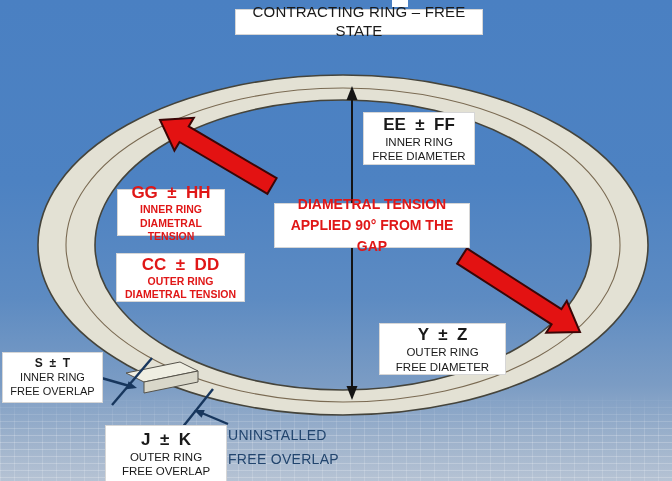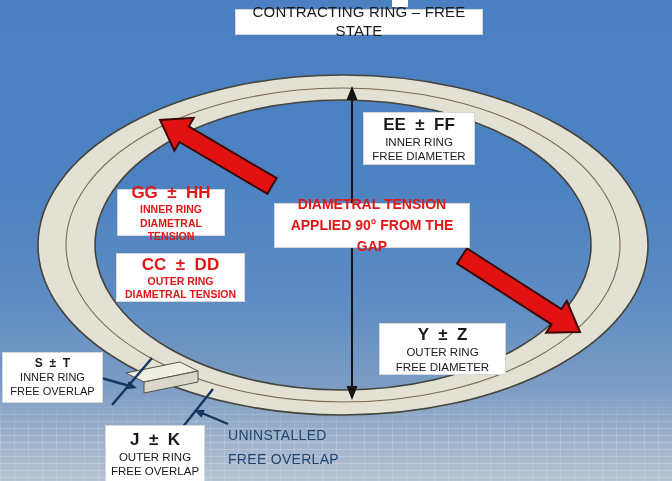--- a/index.html
+++ b/index.html
@@ -107,21 +107,21 @@
     <div class="l2">OUTER RING</div>
     <div class="l2">FREE DIAMETER</div>
   </div>
 
   <div class="box" style="left:2px;top:352px;width:101px;height:51px;">
     <div class="l1" style="font-size:12px">S  ±  T</div>
     <div class="l2" style="font-size:11px">INNER RING</div>
     <div class="l2" style="font-size:11px">FREE OVERLAP</div>
   </div>
 
-  <div class="box" style="left:105px;top:425px;width:100px;height:56px;border-bottom:none;">
+  <div class="box" style="left:105px;top:425px;width:122px;height:56px;border-bottom:none;">
     <div class="l1">J  ±  K</div>
     <div class="l2">OUTER RING</div>
     <div class="l2">FREE OVERLAP</div>
   </div>
 
   <div class="uninstalled">
     <div>UNINSTALLED</div>
     <div>FREE OVERLAP</div>
   </div>
 

